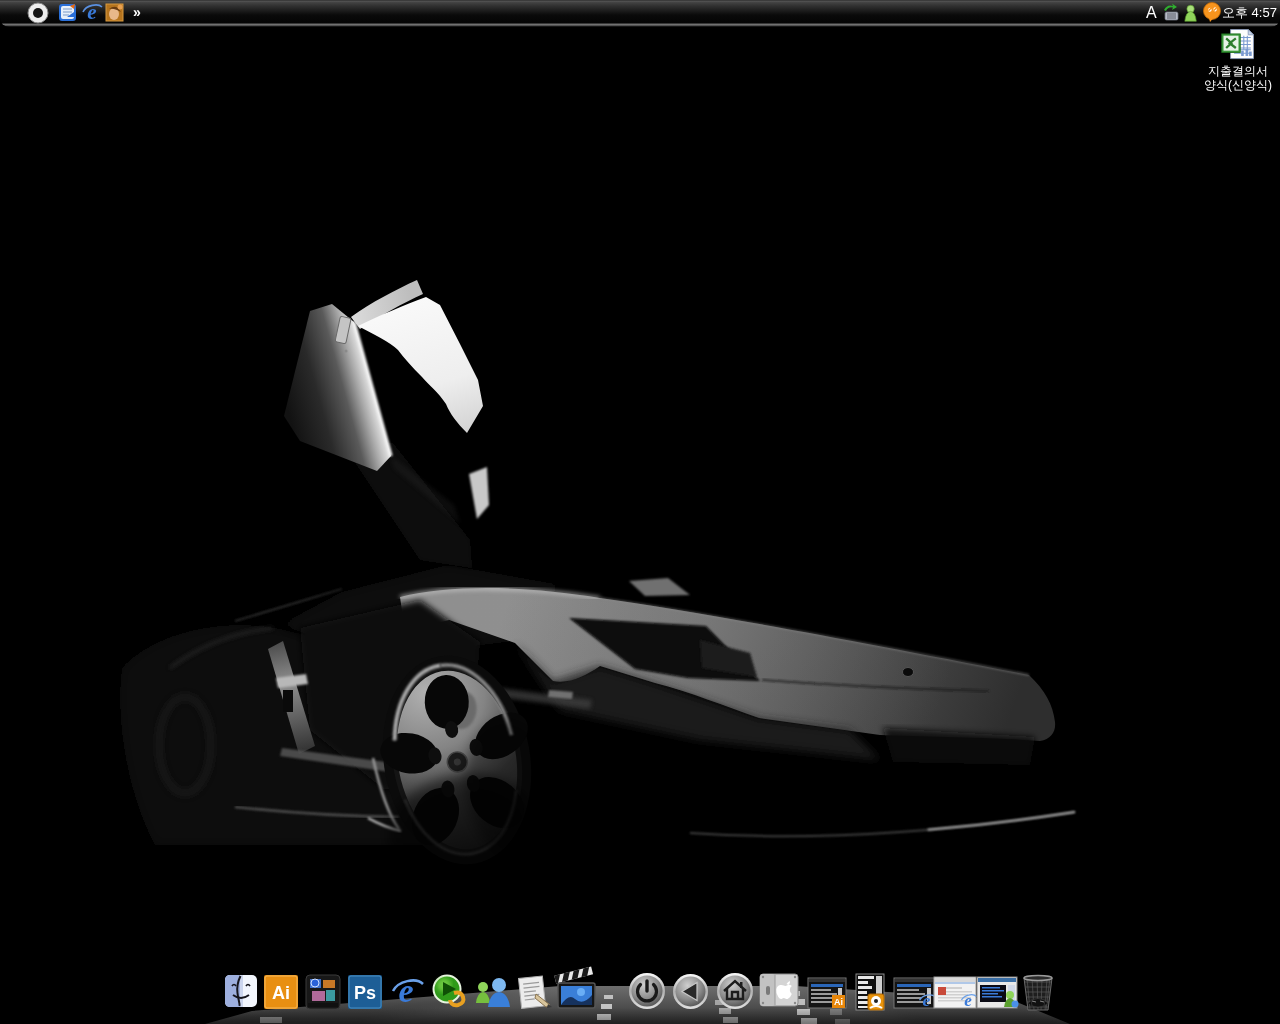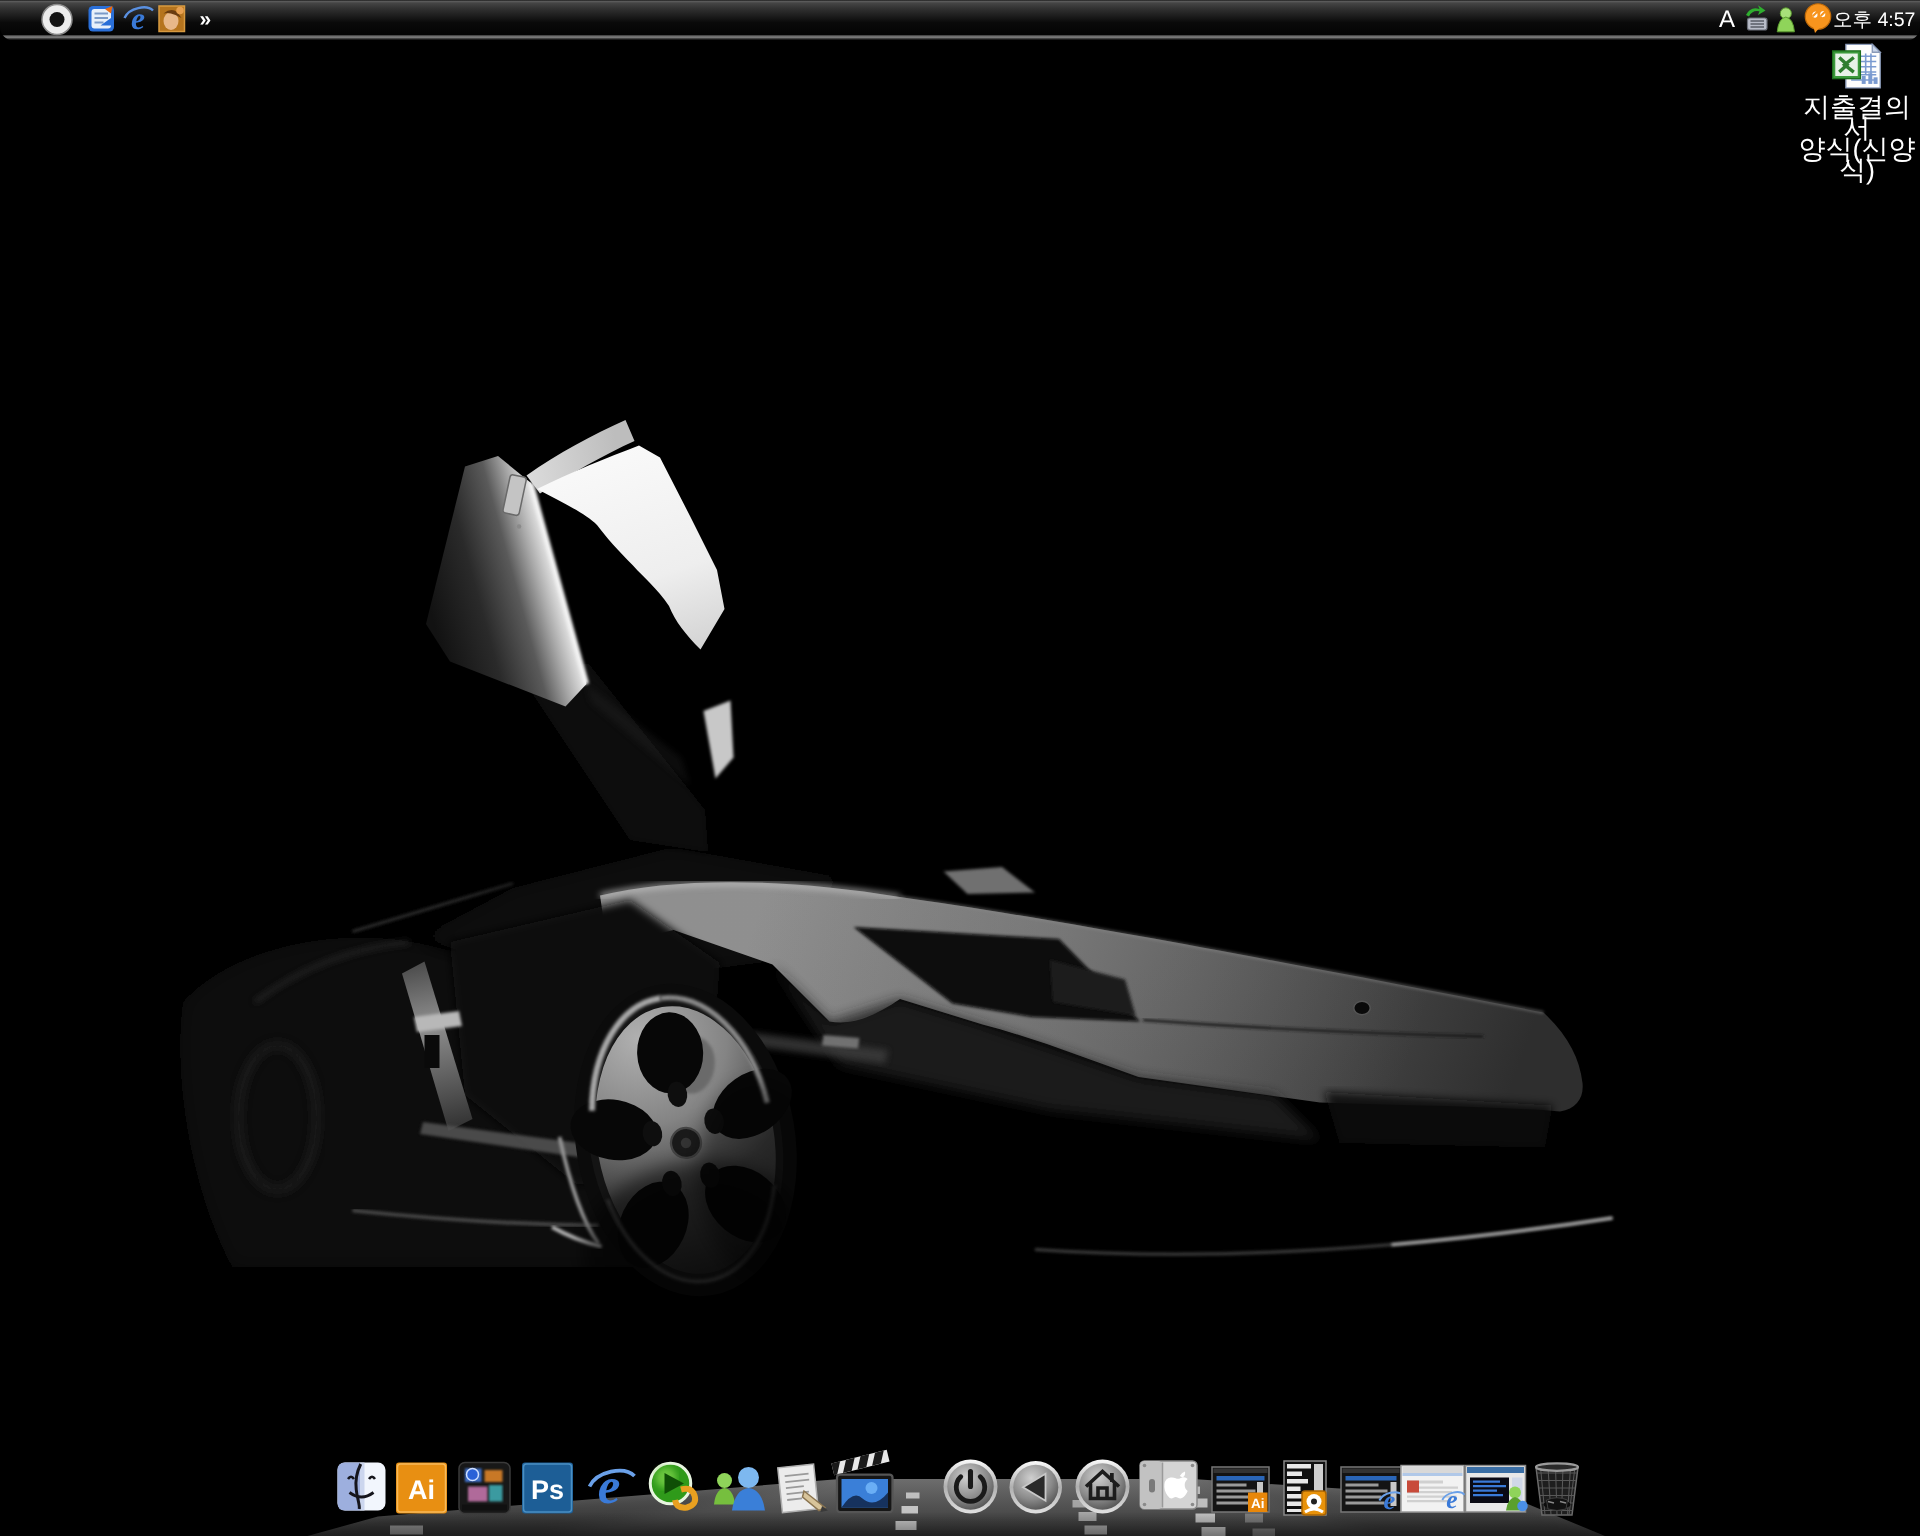--- a/index.html
+++ b/index.html
@@ -3,21 +3,21 @@
 <meta charset="utf-8">
 <style>
   html,body{margin:0;padding:0;background:#000;width:1280px;height:1024px;overflow:hidden;}
   *{box-sizing:border-box;}
   body{font-family:"Liberation Sans", sans-serif;position:relative;}
   #car{position:absolute;left:0;top:0;}
   #menubar{position:absolute;left:0;top:0;width:1280px;height:27px;
     background:linear-gradient(to bottom,#1c1c1c 0px,#5a5a5a 1px,#454545 2px,#303030 6px,#1b1b1b 11px,#0a0a0a 15px,#040404 23px,#6a6a6a 24px,#777 25px,#2a2a2a 26px,#000 27px);
     border-radius:0 0 9px 9px;}
   #deskicon{position:absolute;left:1195px;top:28px;width:86px;text-align:center;}
-  #desklabel{color:#fff;font-size:18px;line-height:14px;margin-top:3px;}
+  #desklabel{color:#fff;font-size:12px;line-height:14px;margin-top:3px;}
   #dock{position:absolute;left:0;top:934px;}
 </style>
 </head>
 <body>
 <svg id="car" width="1280" height="1024" viewBox="0 0 1280 1024">
 <defs>
   <linearGradient id="hoodg" x1="520" y1="570" x2="1000" y2="745" gradientUnits="userSpaceOnUse">
     <stop offset="0" stop-color="#8f8f8f"></stop>
         <stop offset="0.3" stop-color="#747474"></stop>
     <stop offset="0.6" stop-color="#565656"></stop>

